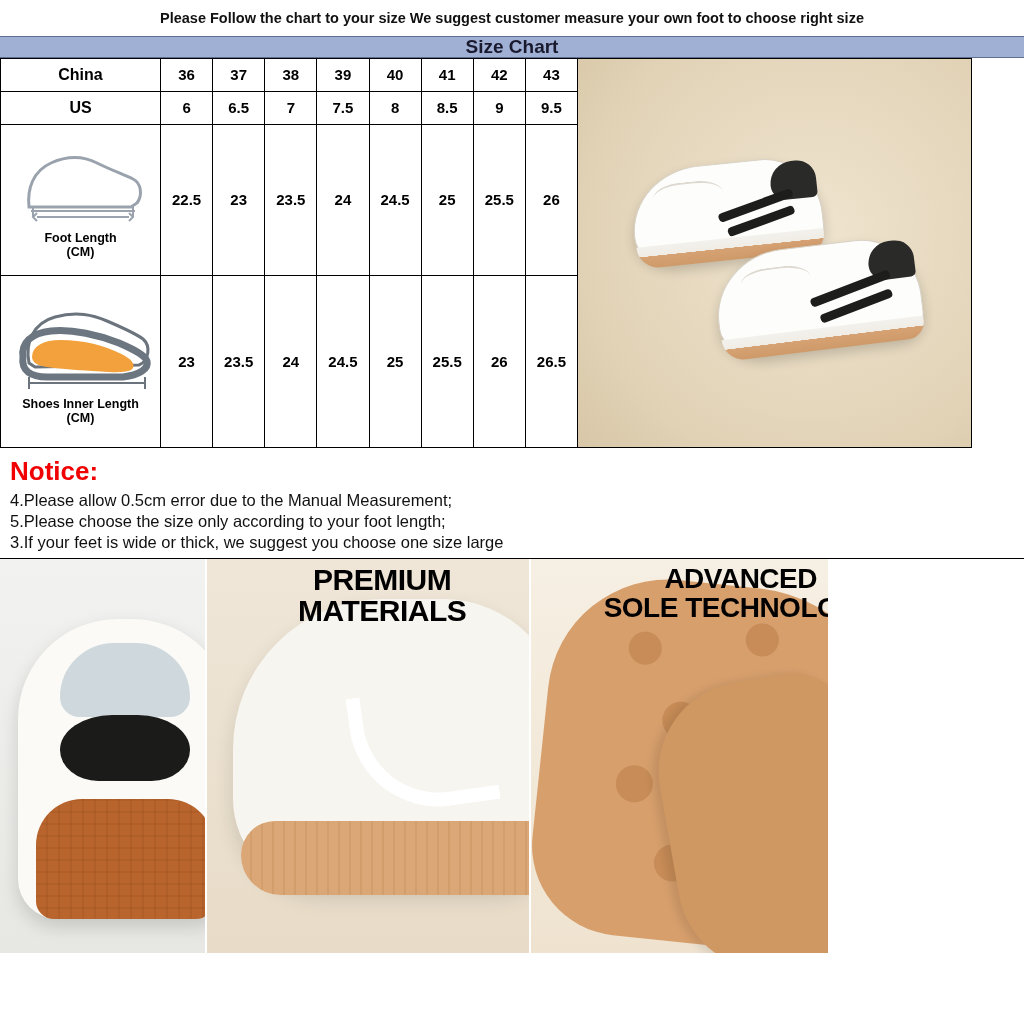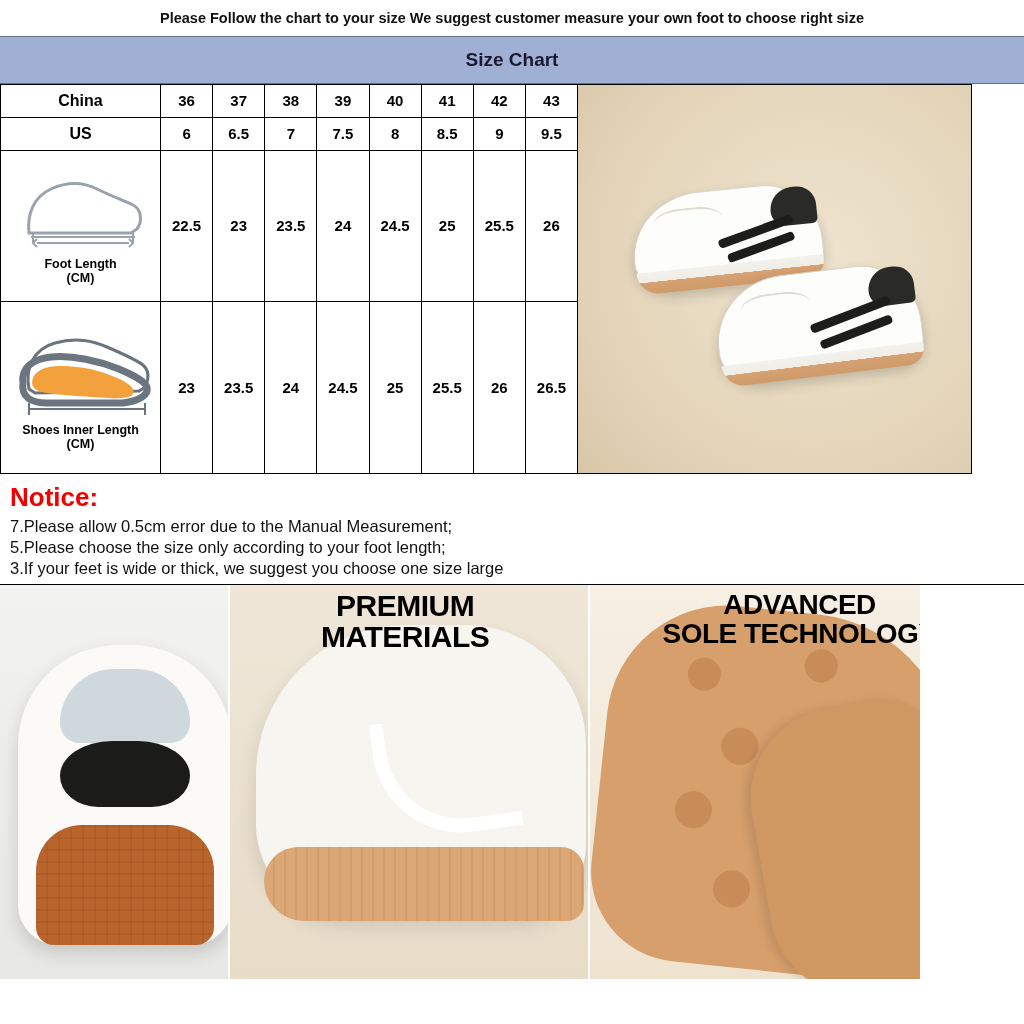--- a/index.html
+++ b/index.html
@@ -18,21 +18,21 @@
     display: flex; align-items: center; justify-content: center;
     font-size: 14.5px; font-weight: bold; color: #111;
     padding: 0 16px; text-align: center;
   }
 
   
   .chart-title {
     background: #9fb0d4;
     border-top: 1px solid #5e6f92;
     border-bottom: 1px solid #5e6f92;
-    height: 48px;
+    height: 22px;
     display: flex; align-items: center; justify-content: center;
     font-size: 19px; font-weight: bold; color: #1a1a2e;
   }
 
   .chart-area { display: flex; width: 1024px; height: 390px; }
 
   table.sizes {
     border-collapse: collapse;
     width: 578px;
     table-layout: fixed;
@@ -100,21 +100,21 @@
   
   .icon-cell { padding: 6px 6px; }
   .icon-cap { font-size: 12.5px; font-weight: bold; display:block; text-align:center; }
 
   
   .notice { padding: 6px 10px 4px 10px; border-bottom: 1px solid #000;}
   .notice h2 { margin: 2px 0 4px 0; color: #f00000; font-size: 26px; font-weight: bold; }
   .notice p { margin: 2px 0; font-size: 16.5px; color: #111; }
 
   
-  .strip { display: flex; width: 920px; height: 394px; }
+  .strip { display: flex; width: 828px; height: 394px; }
   .pane { position: relative; overflow: hidden; border-right: 2px solid #fff; }
   .pane:last-child { border-right: none; }
   .pane1 { width: 256px; background: linear-gradient(#f2f2f0, #e7e7e4); }
   .pane2 { width: 400px; background: linear-gradient(#efe6d8, #e8dcc8); }
   .pane3 { width: 368px; background: linear-gradient(#f6efe3, #efe3d0); }
 
   .overlay-title {
     position: absolute; z-index: 6; left: 0; right: 0;
     text-align: center; font-size: 30px; line-height: 1.03;
     font-weight: bold; color: #000; letter-spacing: -0.5px;
@@ -288,21 +288,21 @@
           <div class="stripe" style="width:76px; left:100px; top:60px;"></div>
           <div class="laces" style="left:26px; top:16px;"></div>
           <div class="sole"></div>
         </div>
       </div>
     </div>
   </div>
 
   <div class="notice">
     <h2>Notice:</h2>
-    <p>7.Please allow 0.5cm error due to the Manual Measurement;</p>
+    <p>4.Please allow 0.5cm error due to the Manual Measurement;</p>
     <p>5.Please choose the size only according to your foot length;</p>
     <p>3.If your feet is wide or thick, we suggest you choose one size large</p>
   </div>
 
   <div class="strip">
 
     <div class="pane pane1">
       <div class="heelshoe">
         <div class="collar"></div>
         <div class="blackpatch"></div>

